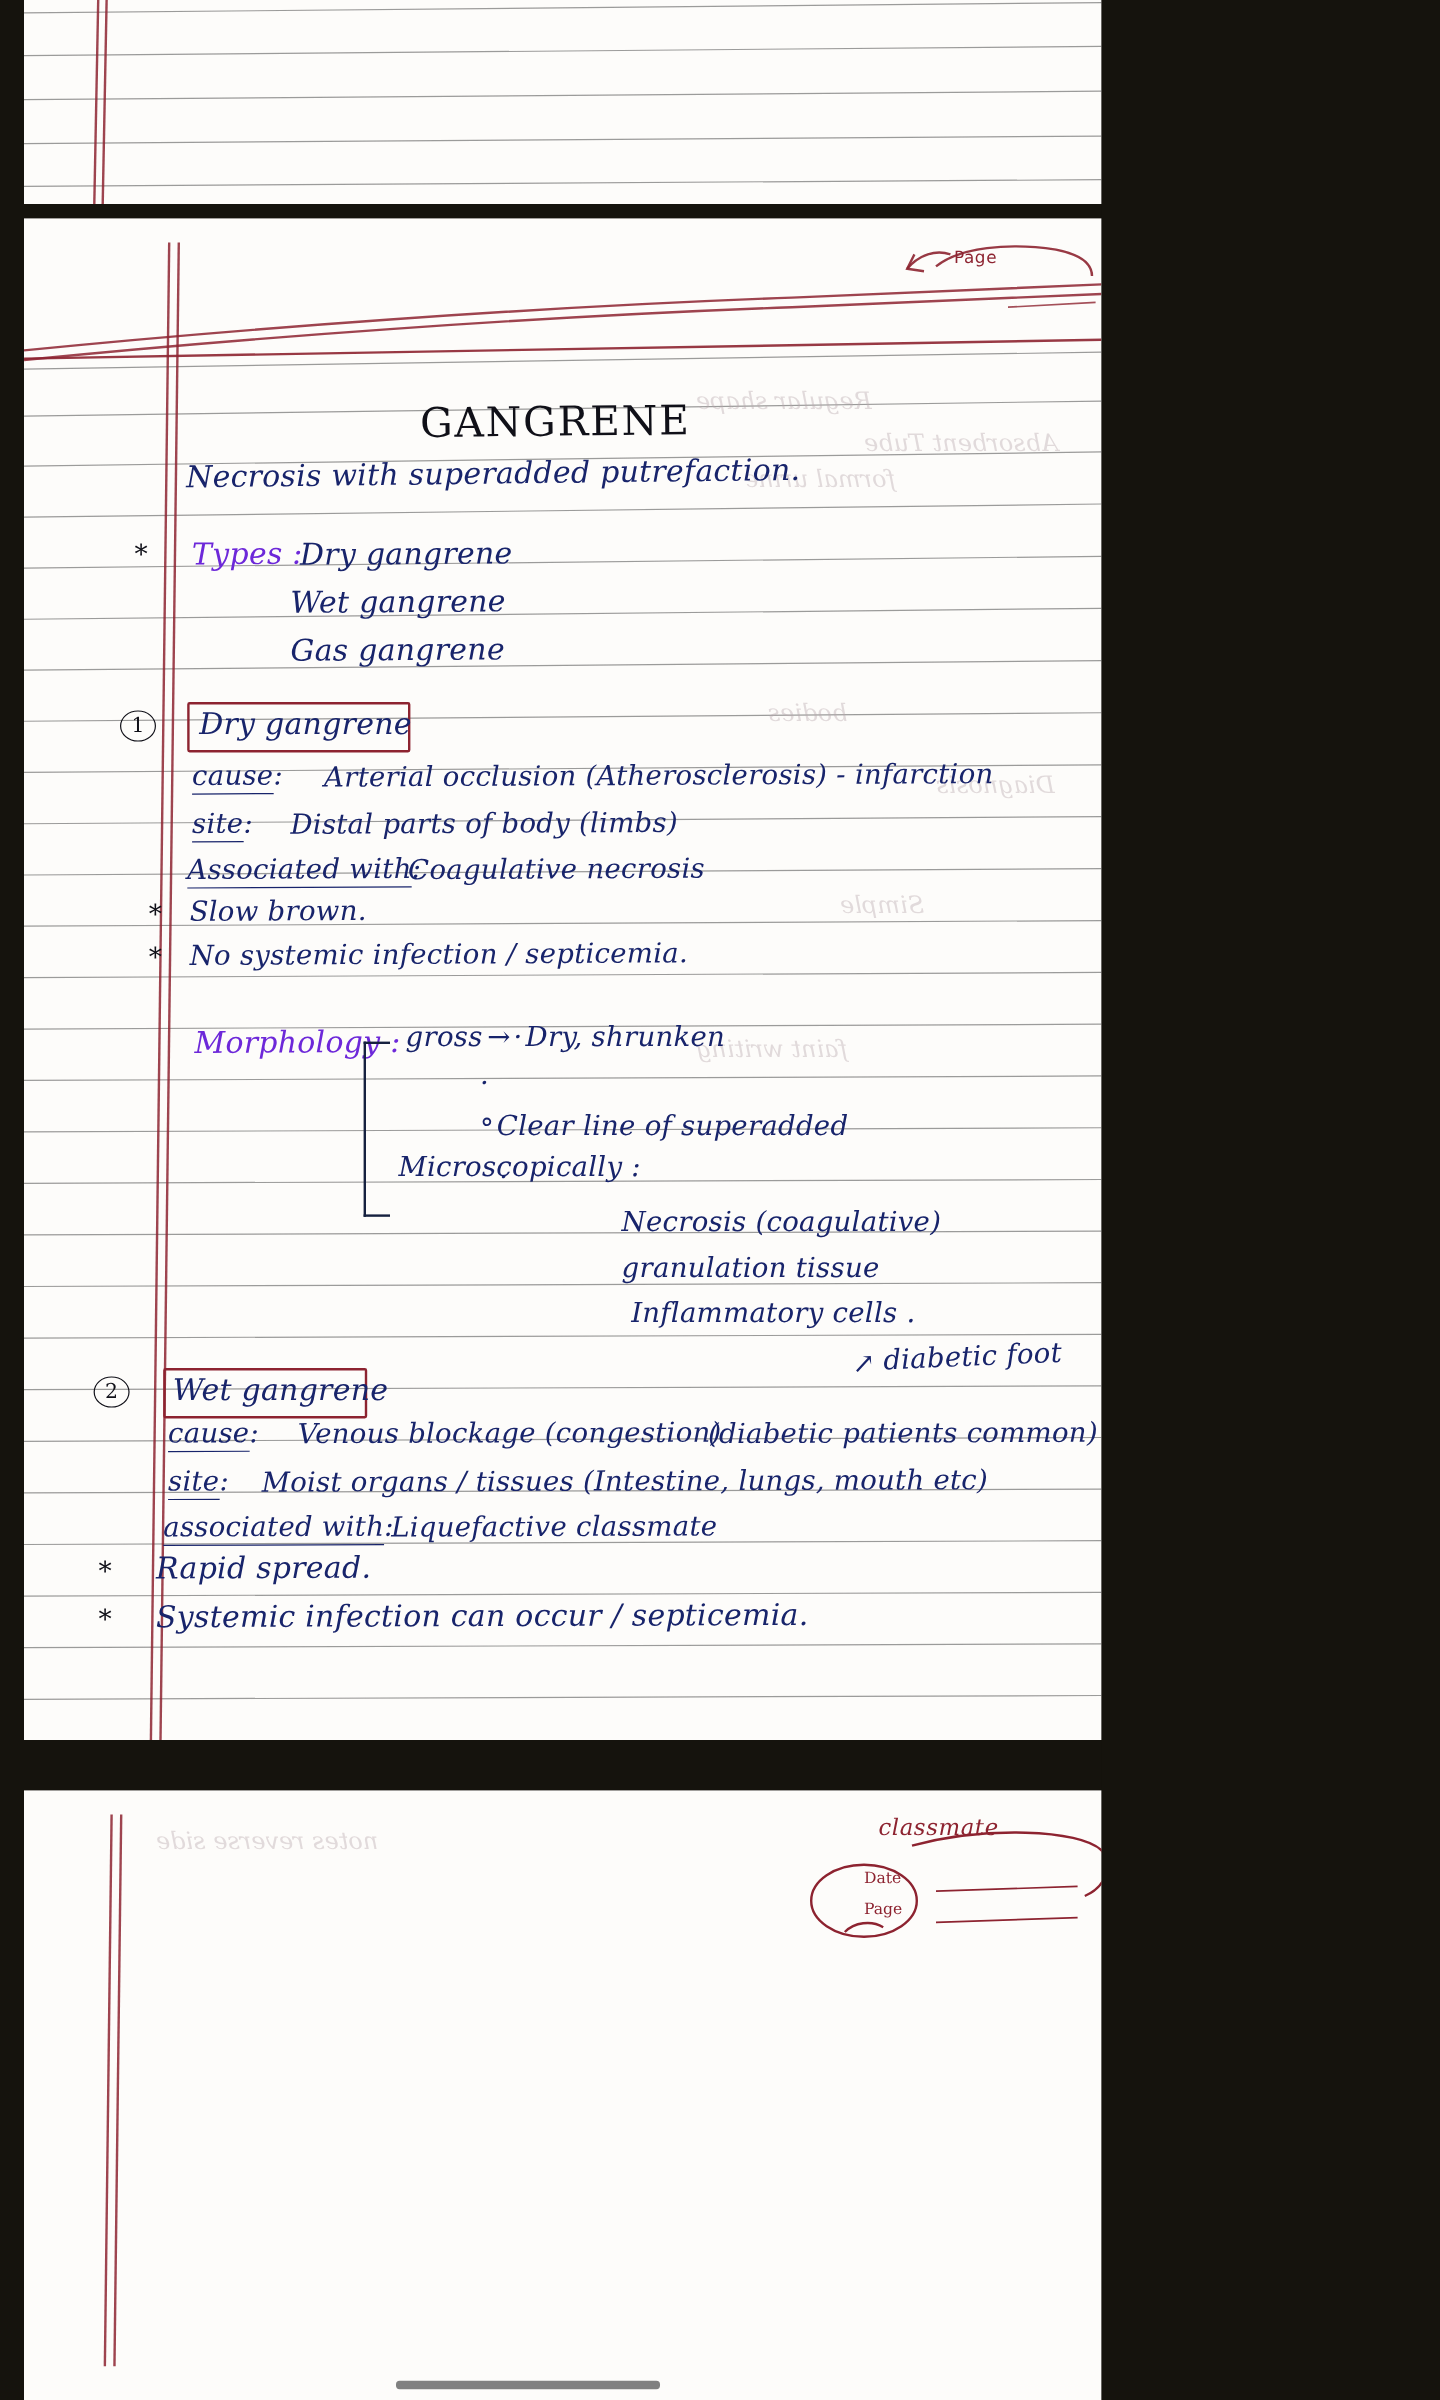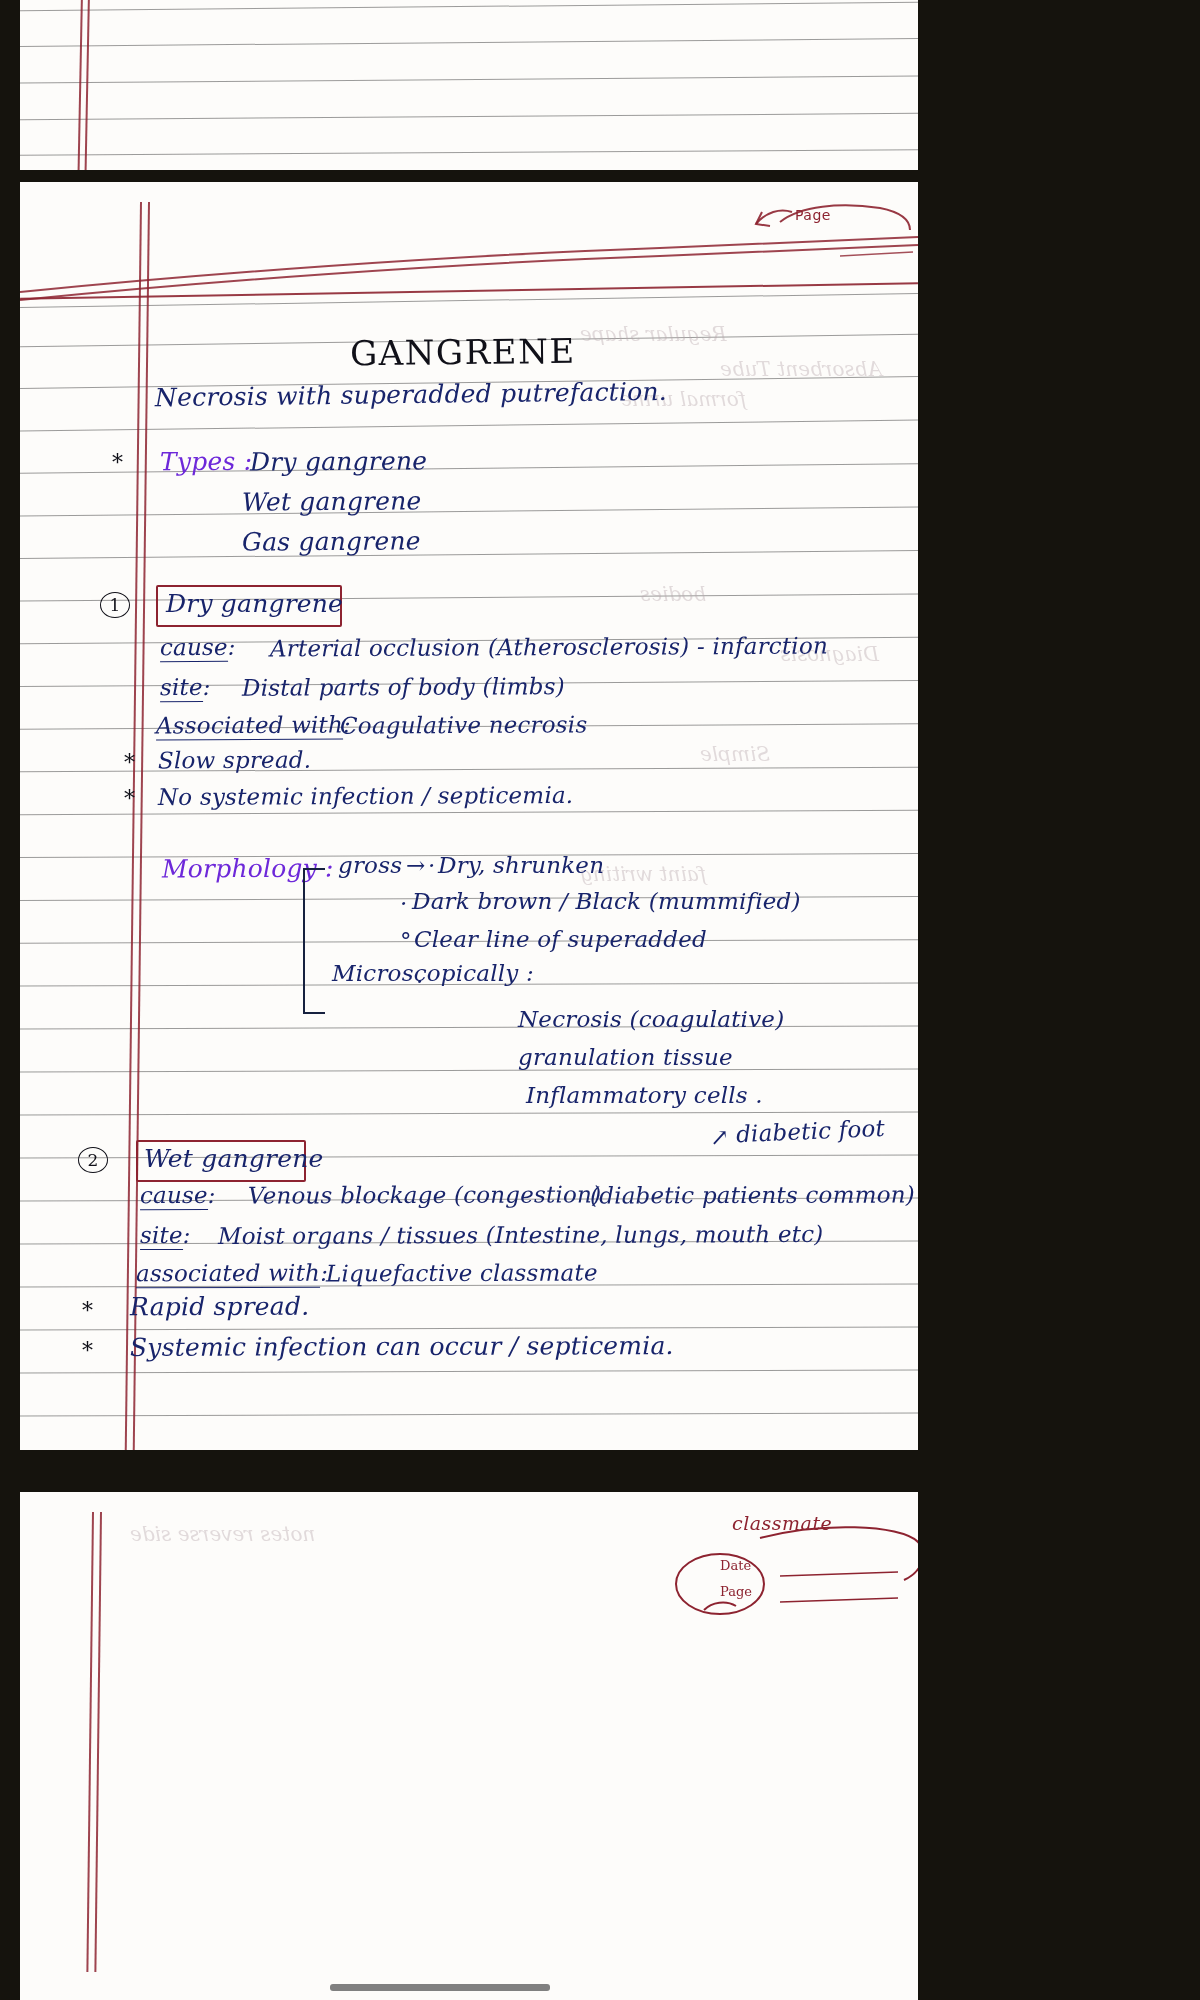--- a/index.html
+++ b/index.html
@@ -218,37 +218,36 @@
       <span class="u">site</span><span>:</span>
     </div>
     <div class="hw line" style="left:222px; top:492px; transform: rotate(-0.3deg);">Distal parts of body (limbs)</div>
 
     <div class="hw line" style="left:136px; top:530px; transform: rotate(-0.3deg);">
       <span class="u">Associated with</span><span>:</span>
     </div>
     <div class="hw line" style="left:320px; top:530px; transform: rotate(-0.3deg);">Coagulative necrosis</div>
 
     <div class="hw star" style="left:104px; top:568px;">*</div>
-    <div class="hw line" style="left:138px; top:565px; transform: rotate(-0.3deg);">Slow spread.</div>
+    <div class="hw line" style="left:138px; top:565px; transform: rotate(-0.3deg);">Slow brown.</div>
 
     <div class="hw star" style="left:104px; top:604px;">*</div>
     <div class="hw line" style="left:138px; top:601px; transform: rotate(-0.3deg);">No systemic infection / septicemia.</div>
 
     <div class="hw line-lg black" style="left:142px; top:672px; transform: rotate(-0.3deg);">Morphology :</div>
 
     <div class="bracket" style="left:283px; top:686px; width:22px; height:146px;"></div>
 
     <div class="hw line" style="left:318px; top:670px;">gross</div>
     <div class="hw line" style="left:386px; top:670px;">→</div>
 
     <div class="hw line" style="left:408px; top:670px;">·</div>
     <div class="hw line" style="left:418px; top:670px;">Dry, shrunken</div>
 
     <div class="hw line" style="left:380px; top:708px;">·</div>
-    <div class="hw line" style="left:392px; top:706px;">Dark brown / Black (mummified)</div>
 
     <div class="hw line" style="left:380px; top:746px;">°</div>
     <div class="hw line" style="left:394px; top:744px;">Clear line of superadded</div>
 
     <div class="hw line" style="left:396px; top:786px;">·</div>
 
     <div class="hw line" style="left:312px; top:778px;">Microscopically :</div>
     <div class="hw line" style="left:498px; top:824px;">Necrosis (coagulative)</div>
     <div class="hw line" style="left:498px; top:862px;">granulation tissue</div>
     <div class="hw line" style="left:506px; top:900px;">Inflammatory cells .</div>

